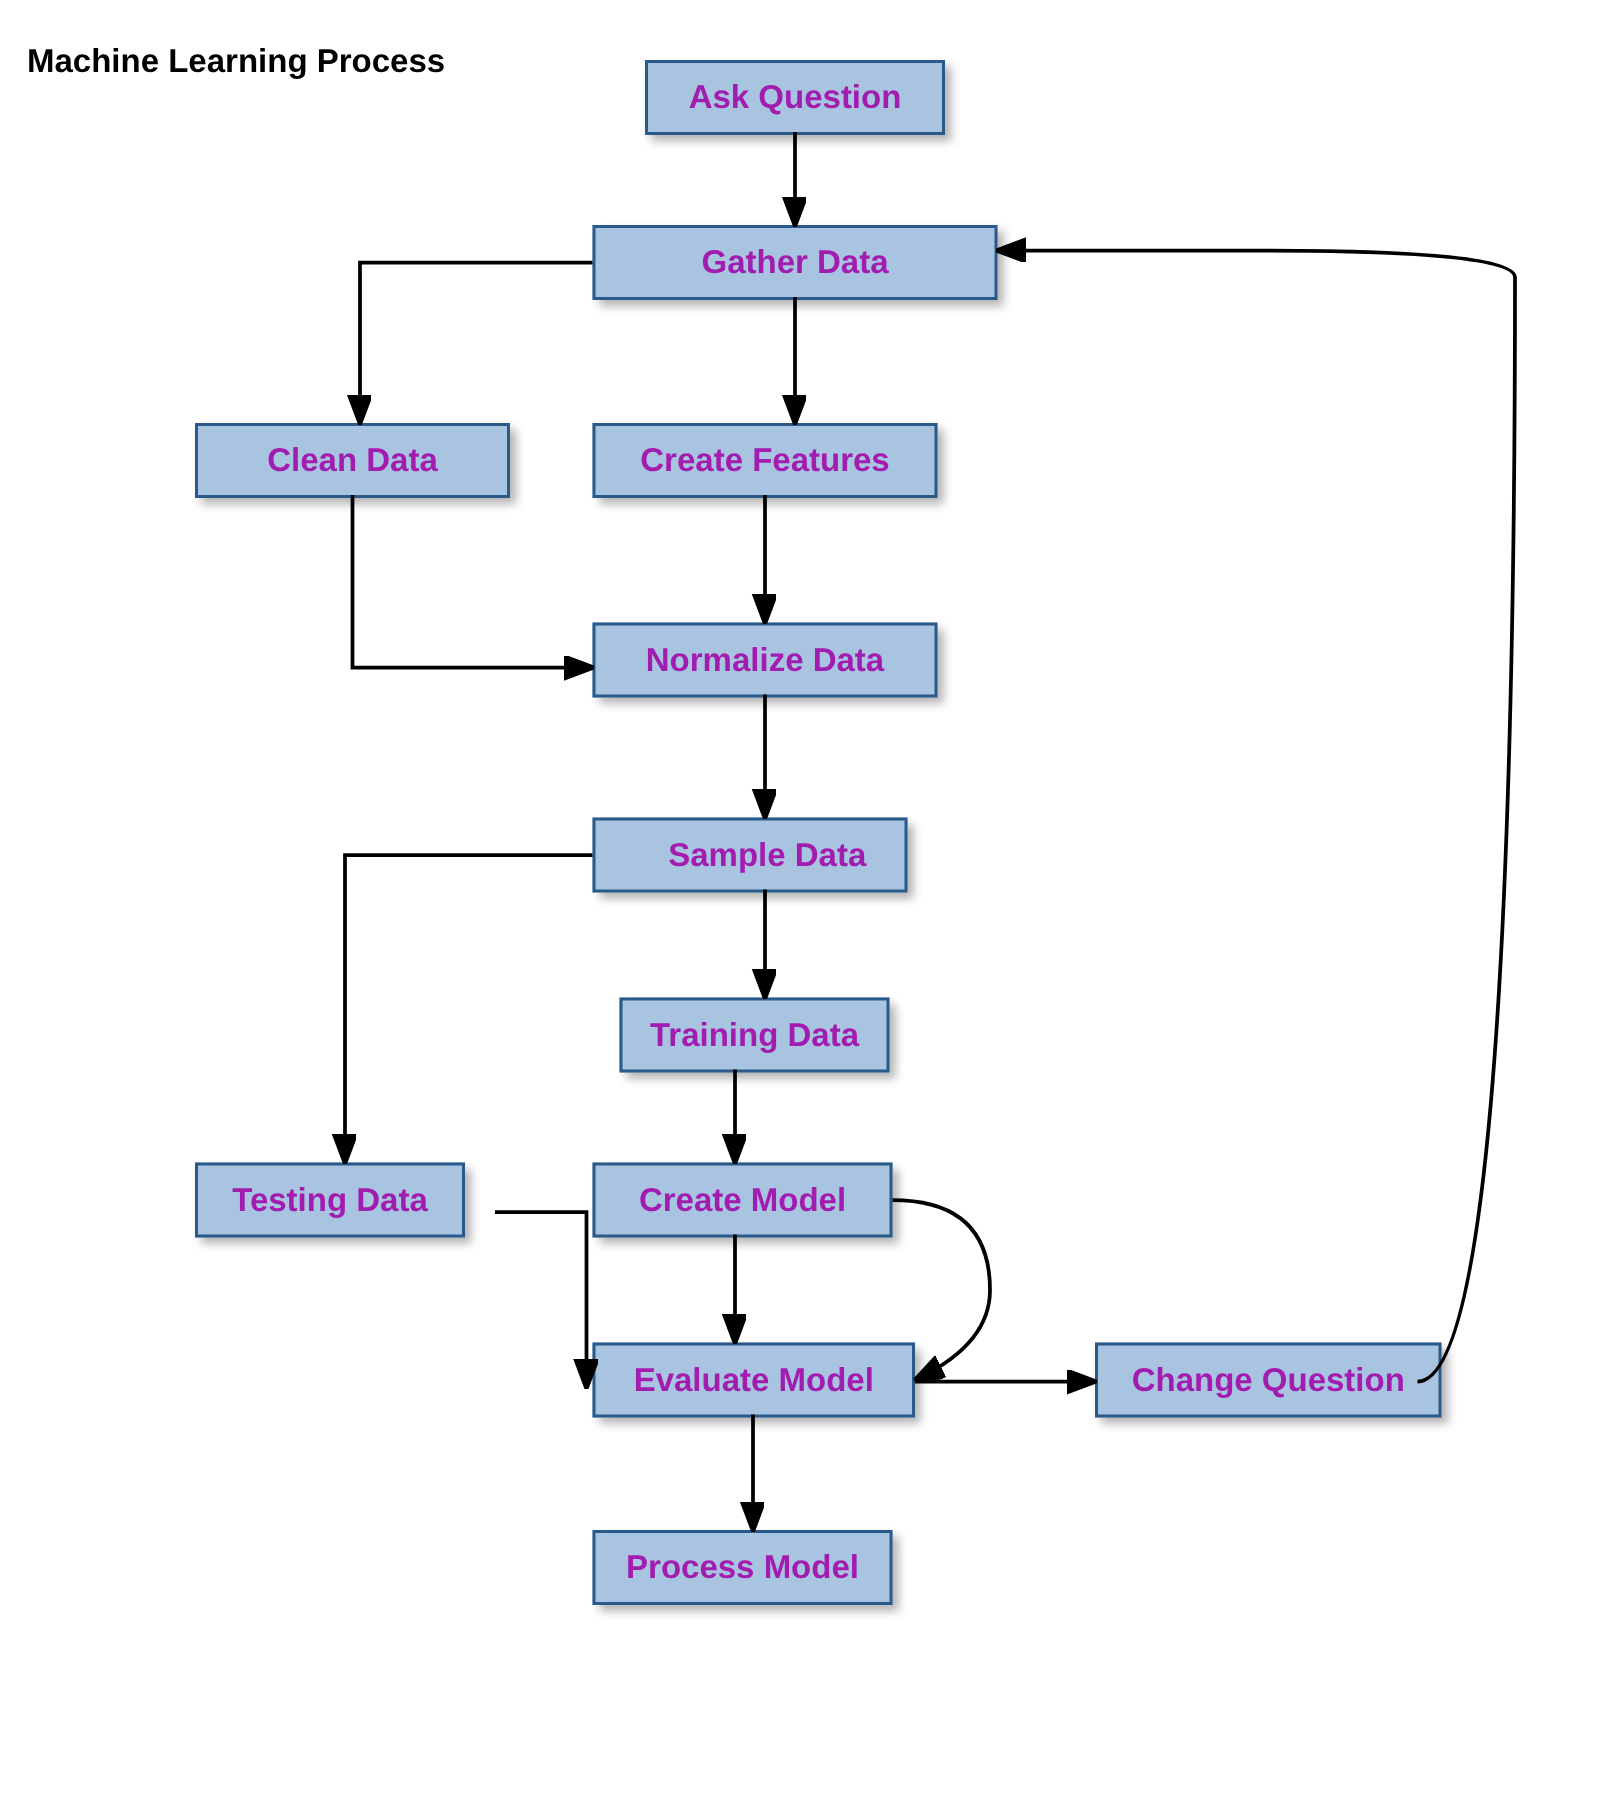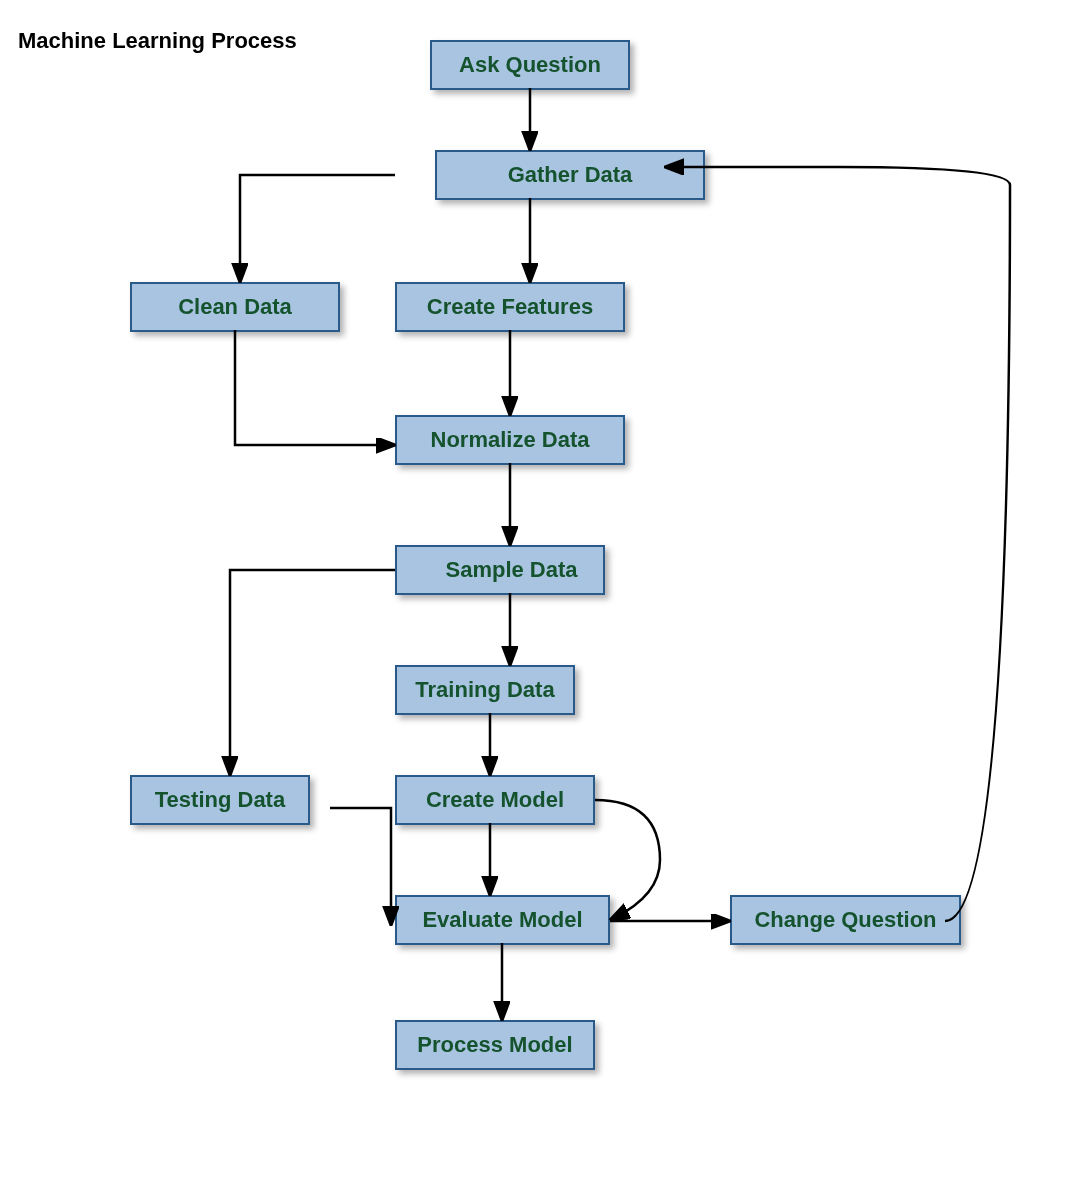--- a/index.html
+++ b/index.html
@@ -20,21 +20,21 @@
       color: #000;
       font-family: Arial Black, Arial, sans-serif;
     }
     .flow-box {
       position: absolute;
       background: #a8c4e0;
       border: 2px solid #2a5a8a;
       padding: 10px 18px;
       font-size: 22px;
       font-weight: 700;
-      color: #14532d;
+      color: #a21caf;
       text-align: center;
       box-shadow: 4px 4px 6px rgba(0,0,0,0.3);
       min-width: 180px;
     }
     svg.arrows {
       position: absolute;
       top: 0; left: 0;
       width: 1079px;
       height: 1195px;
       pointer-events: none;
@@ -49,31 +49,31 @@
       stroke: #000;
     }
   </style>
 </head>
 <body>
 
 <div class="page-title">Machine Learning Process</div>
 
 <div class="flow-box" style="left: 430px; top: 40px; width: 200px;">Ask Question</div>
 
-<div class="flow-box" style="left: 395px; top: 150px; width: 270px; margin-left: 40px;">Gather Data</div>
+<div class="flow-box" style="left: 395px; top: 150px; width: 270px;">Gather Data</div>
 
 <div class="flow-box" style="left: 130px; top: 282px; width: 210px;">Clean Data</div>
 
 <div class="flow-box" style="left: 395px; top: 282px; width: 230px;">Create Features</div>
 
 <div class="flow-box" style="left: 395px; top: 415px; width: 230px;">Normalize Data</div>
 
 <div class="flow-box" style="left: 395px; top: 545px; width: 210px; padding-left: 41px;">Sample Data</div>
 
-<div class="flow-box" style="left: 395px; top: 665px; width: 168px;">Training Data</div>
+<div class="flow-box" style="left: 413px; top: 665px; width: 168px;">Training Data</div>
 
 <div class="flow-box" style="left: 130px; top: 775px; width: 160px;">Testing Data</div>
 
 <div class="flow-box" style="left: 395px; top: 775px; width: 200px;">Create Model</div>
 
 <div class="flow-box" style="left: 395px; top: 895px; width: 215px;">Evaluate Model</div>
 
 <div class="flow-box" style="left: 730px; top: 895px; width: 231px;">Change Question</div>
 
 <div class="flow-box" style="left: 395px; top: 1020px; width: 200px;">Process Model</div>

